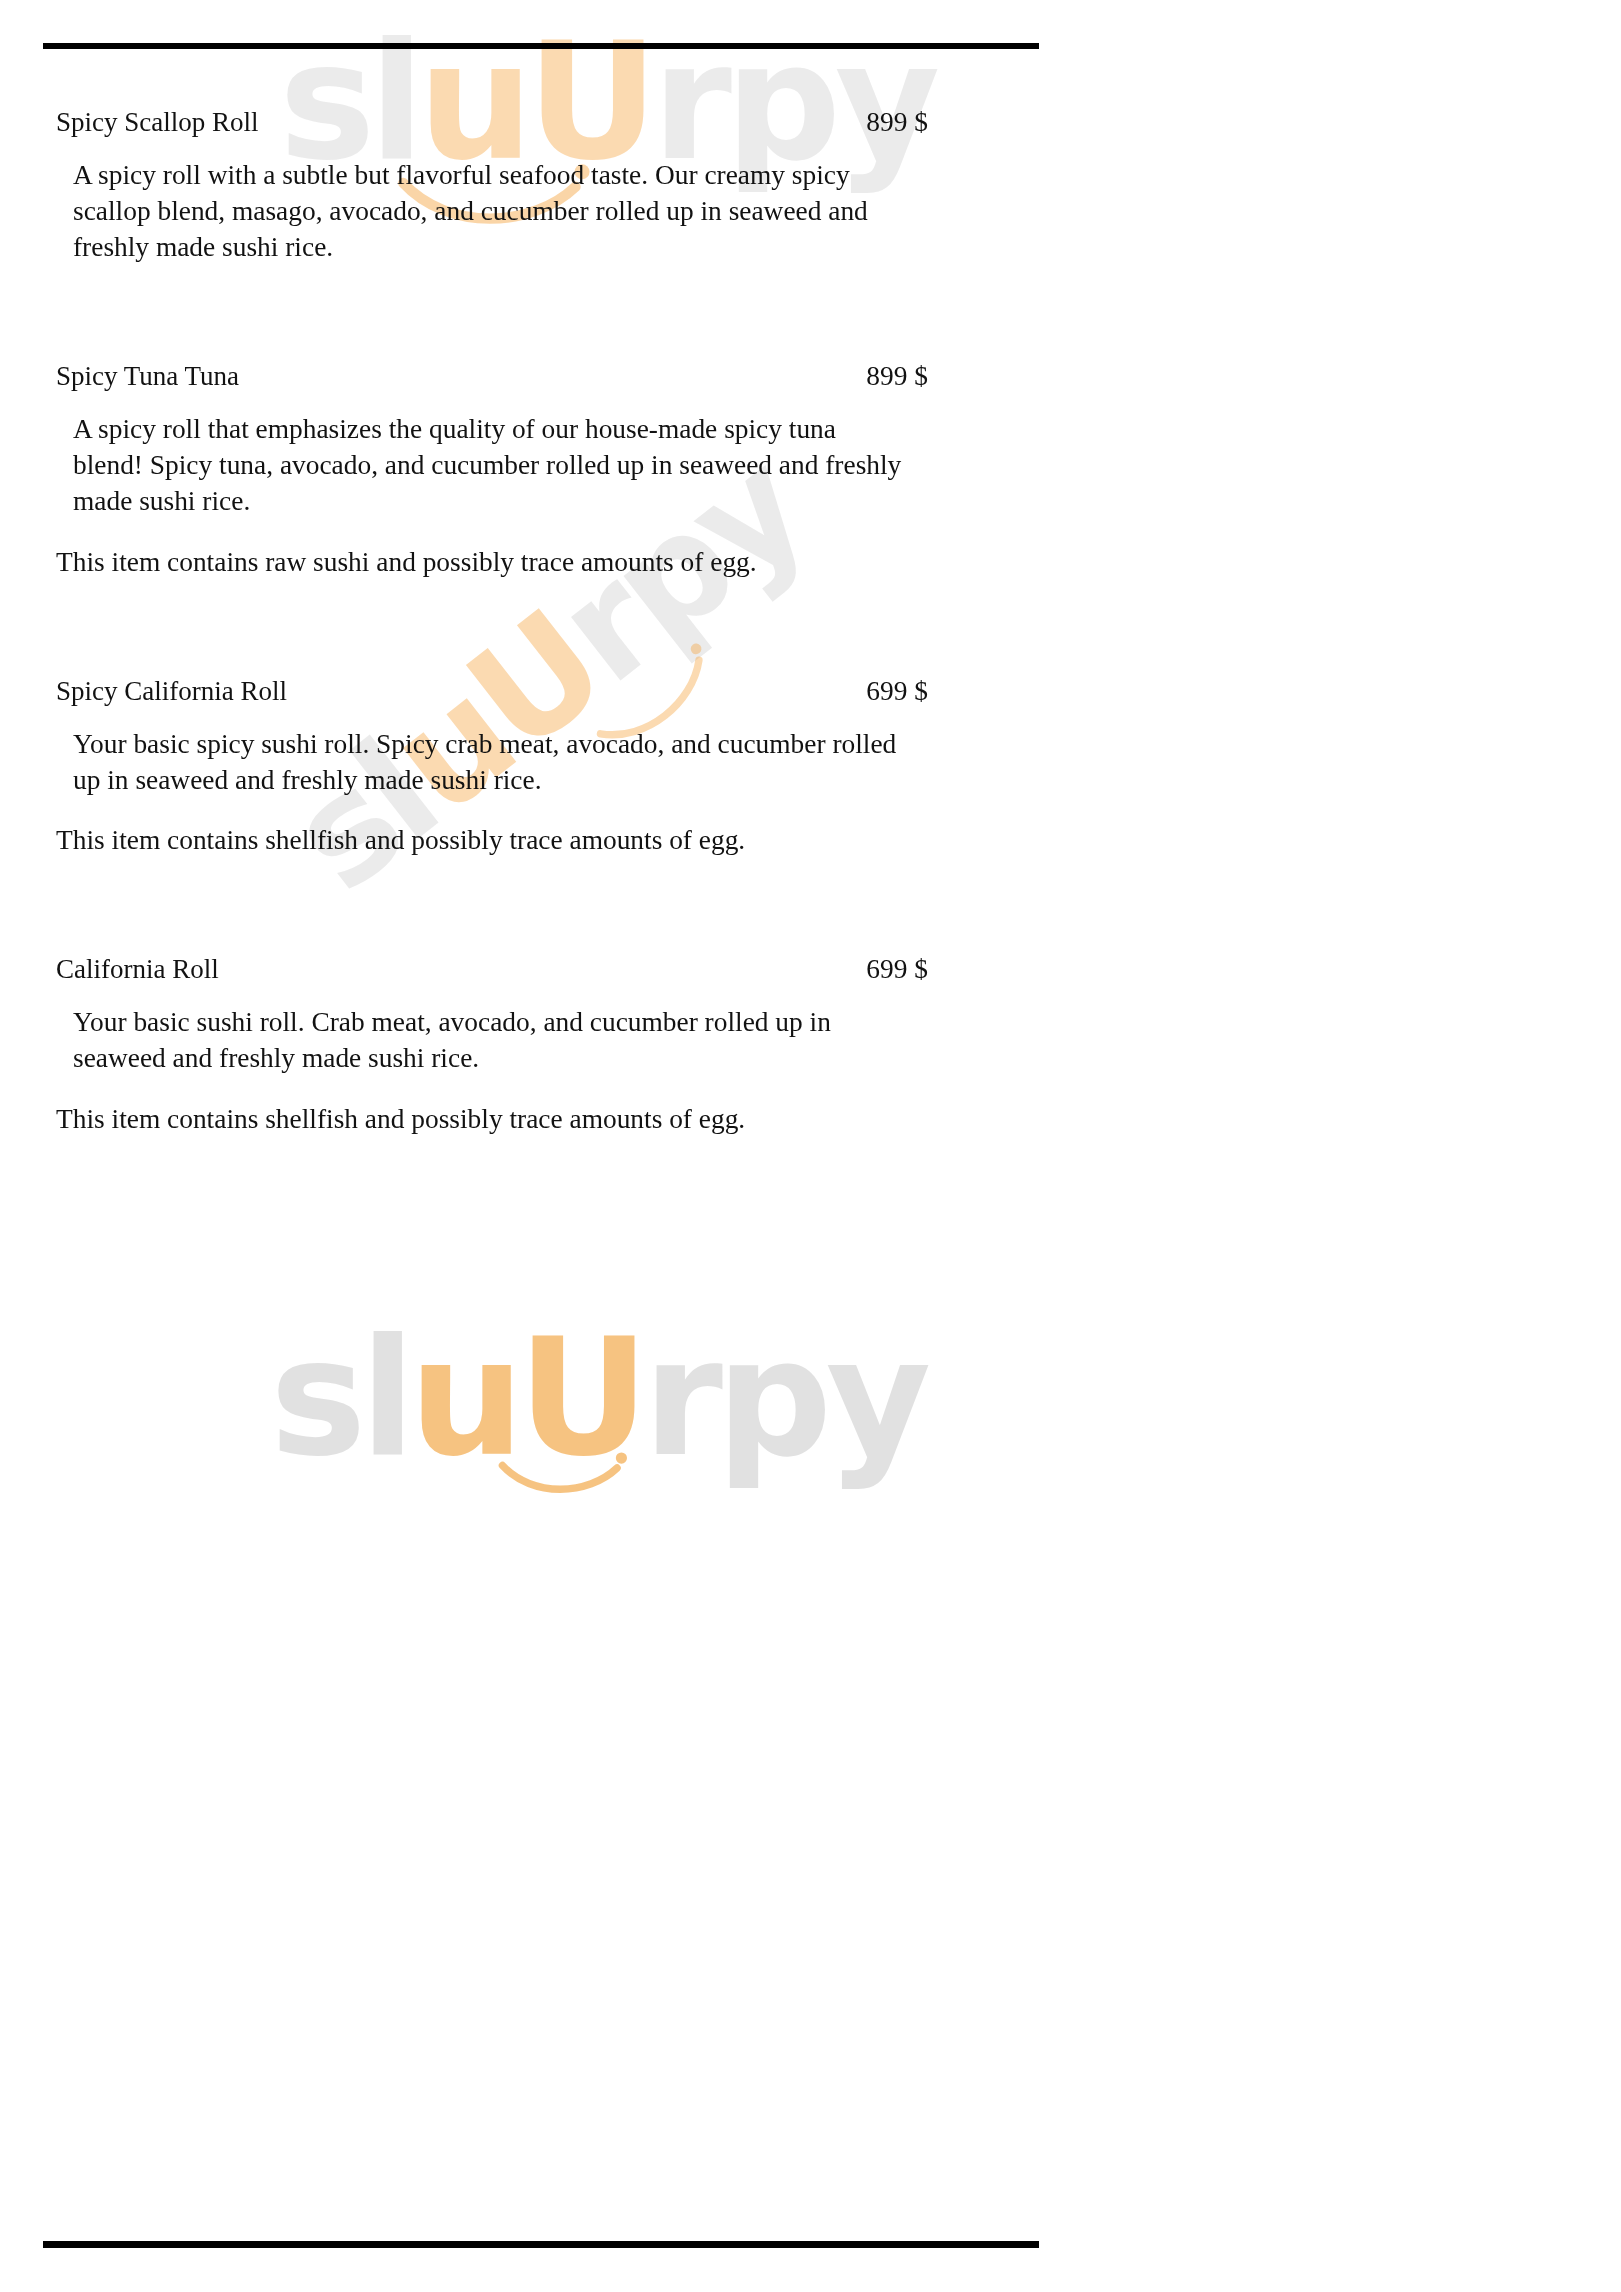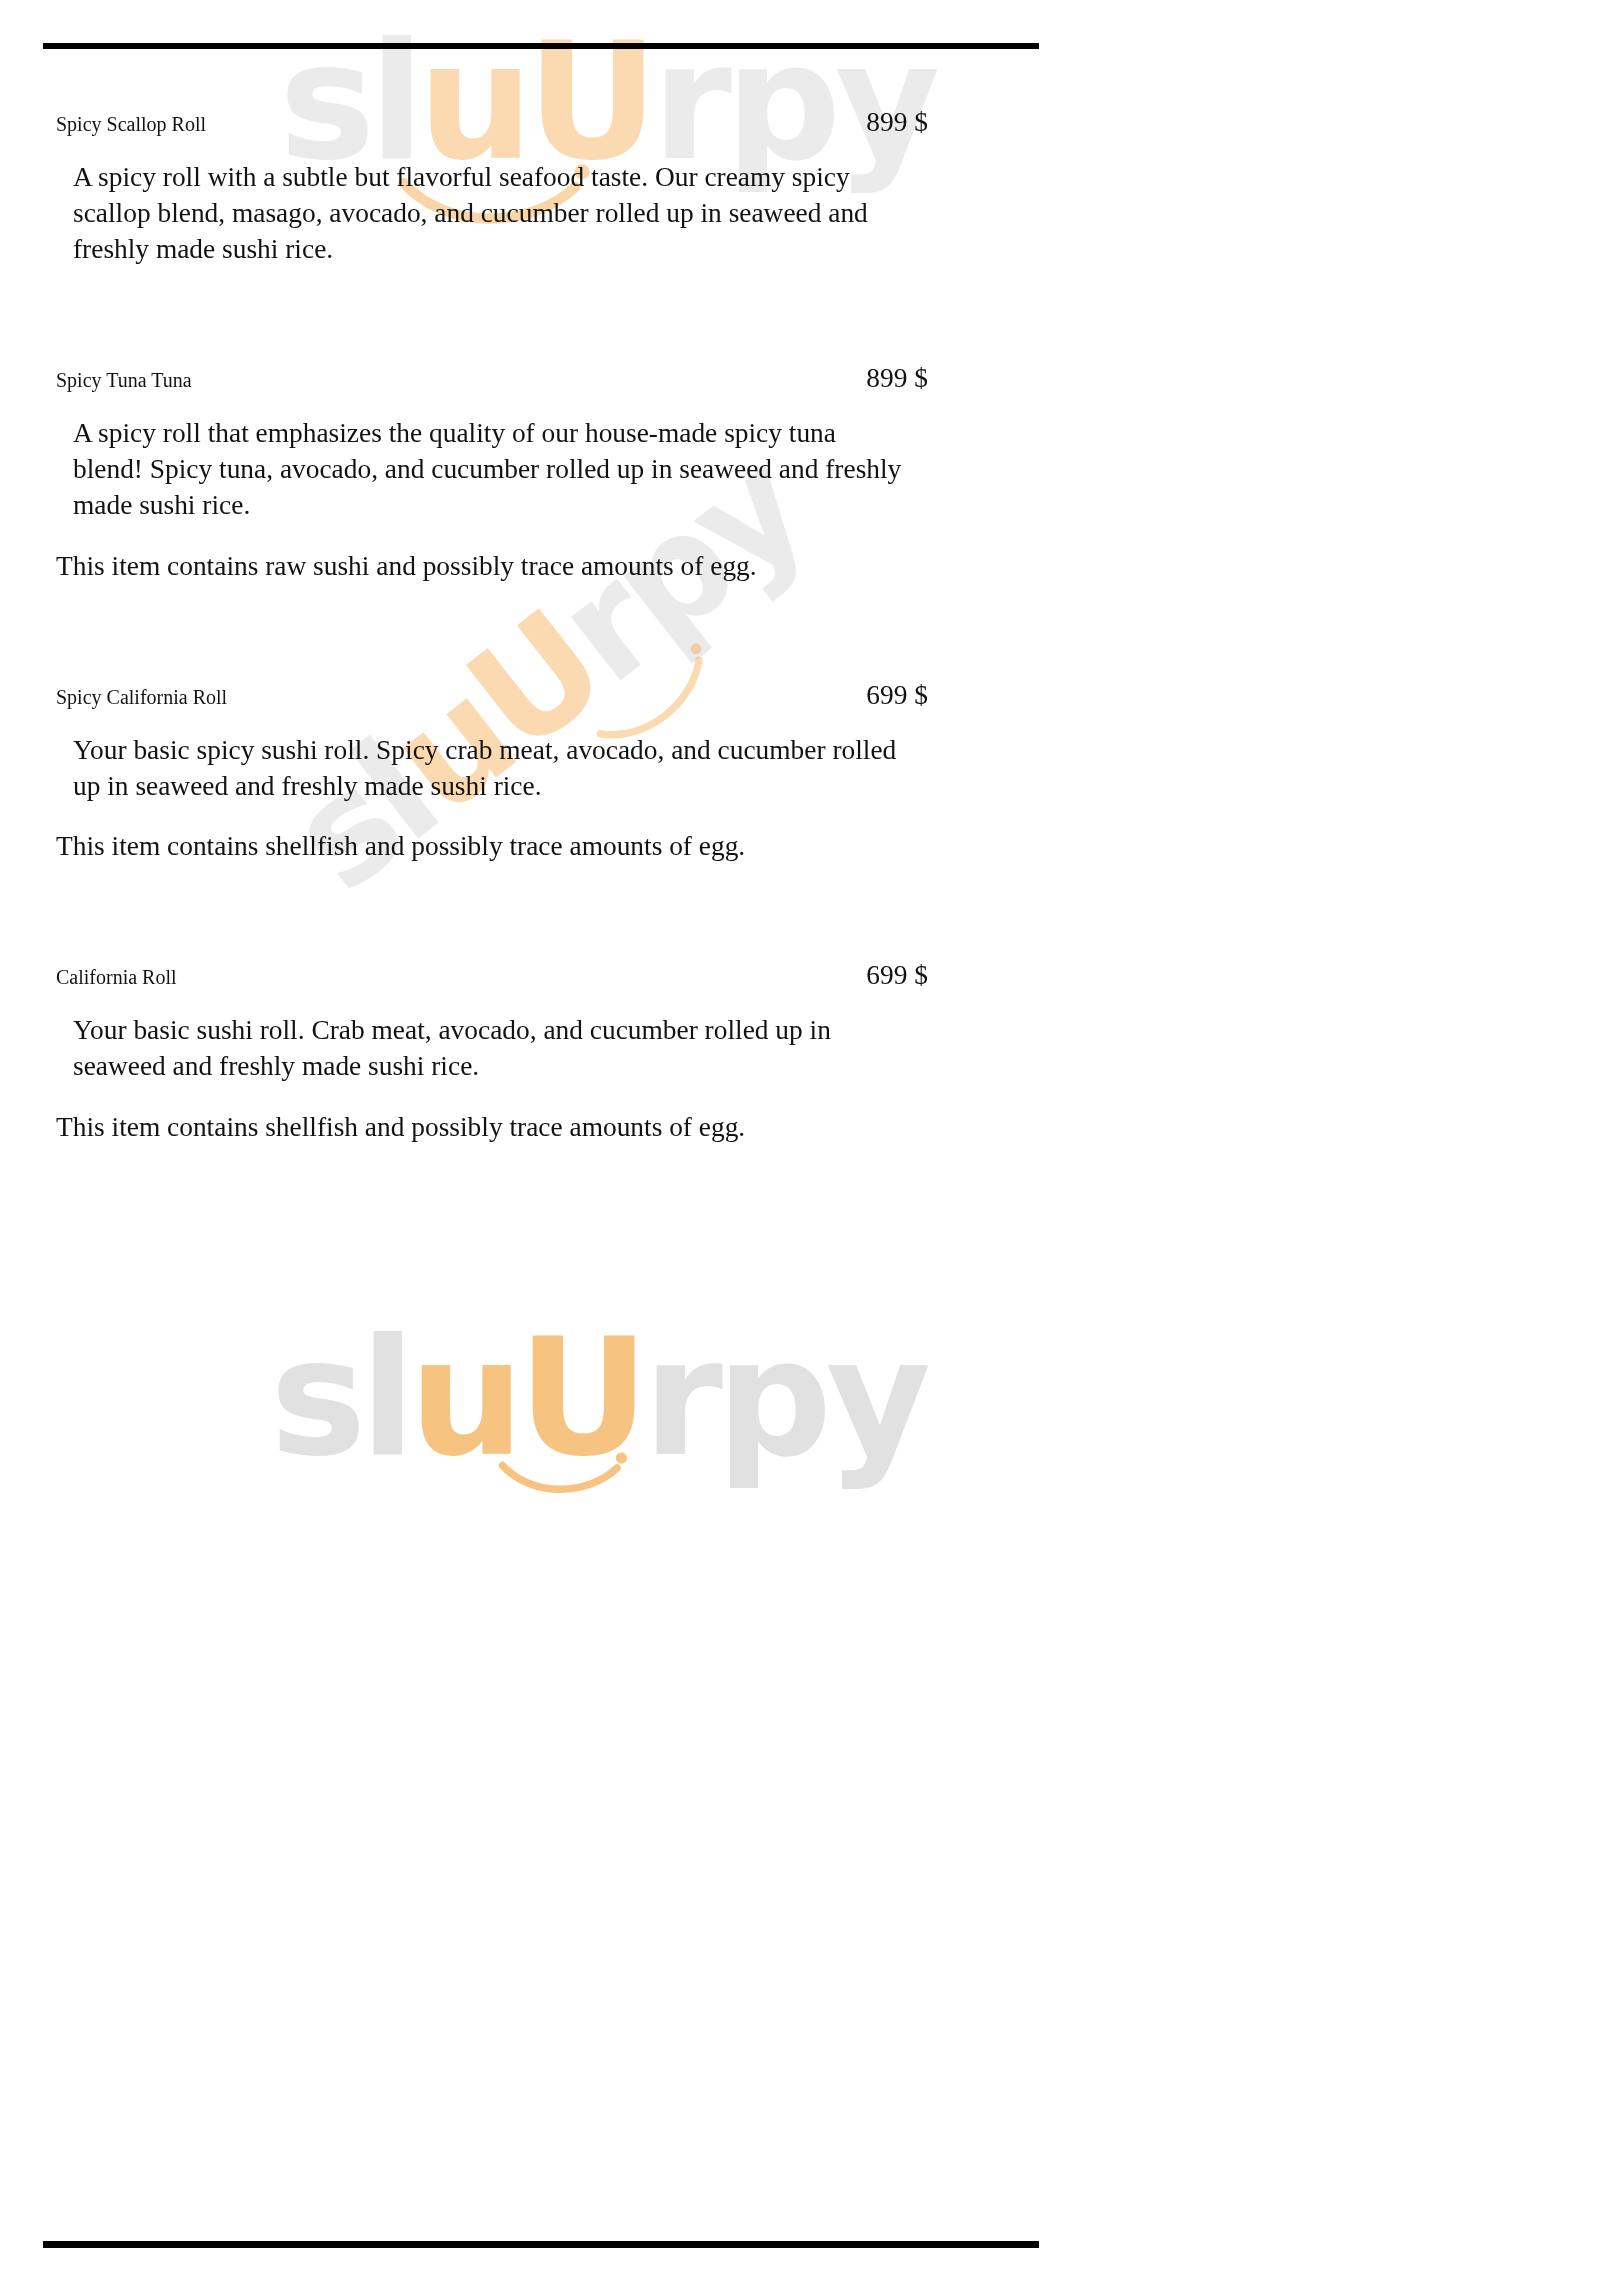--- a/index.html
+++ b/index.html
@@ -54,21 +54,21 @@
     line-height: 36px;
   }
   .menu-item { margin: 0 0 49px 0; }
   .item-head {
     display: flex;
     justify-content: space-between;
     align-items: baseline;
   }
   .item-name {
     margin: 0;
-    font-size: 20px;
+    font-size: 27px;
     font-weight: normal;
     line-height: 36px;
   }
   .item-price { line-height: 36px; margin-top: 44px; }
   .item-desc {
     margin: 17px;
     max-width: 835px;
   }
   .item-allergen {
     margin: 24.5px 0 0 0;

